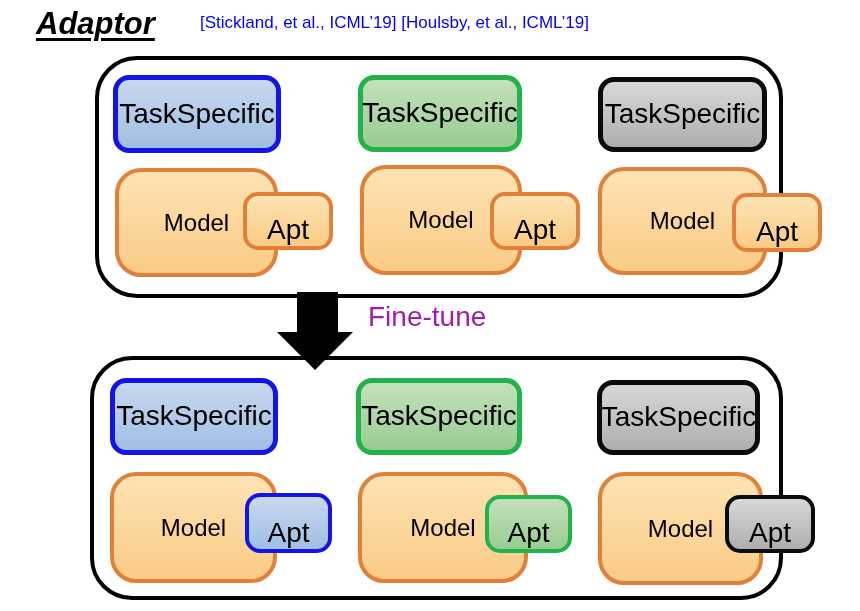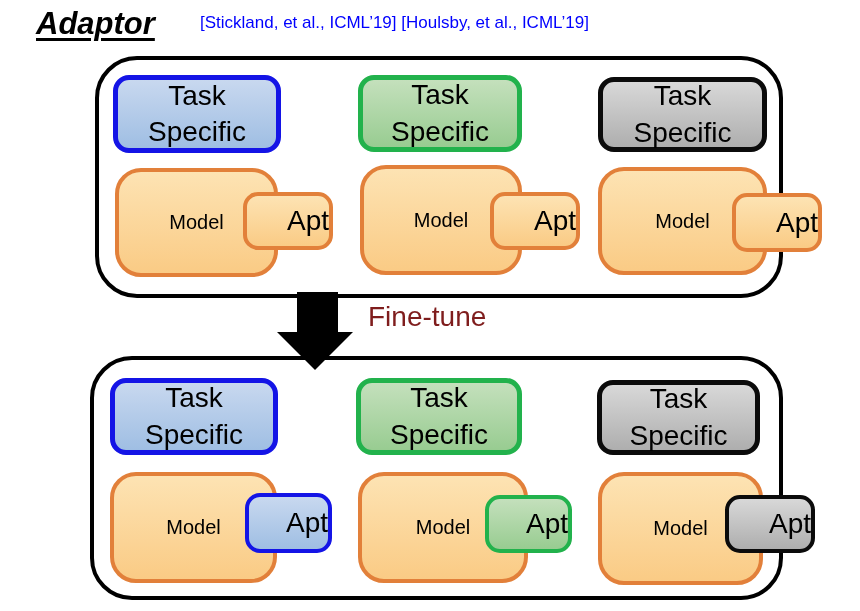--- a/index.html
+++ b/index.html
@@ -19,37 +19,37 @@
     font-size: 17px; font-weight: 400; color: var(--citation-blue);
     letter-spacing: 0px; white-space: nowrap;
   }
 
   .panel {
     position: absolute; border: 4px solid var(--outline-black);
     border-radius: 42px; background: #fff;
   }
 
   .box {
-    position: absolute; display: flex; flex-direction: column;
+    position: absolute; display: flex; flex-direction: row;
     align-items: center; justify-content: center; text-align: center;
   }
   .ts { border-width: 5px; border-style: solid; border-radius: 16px; font-size: 28px; line-height: 1.3; }
-  .model { border-width: 4px; border-style: solid; border-radius: 26px; font-size: 20px; }
+  .model { border-width: 4px; border-style: solid; border-radius: 26px; font-size: 24px; }
   .apt { border-width: 4px; border-style: solid; border-radius: 15px; font-size: 28px; align-items: flex-end; }
 
   .theme-blue   { border-color: var(--blue-border);   background: linear-gradient(180deg, var(--blue-fill-top), var(--blue-fill-bottom)); }
   .theme-green  { border-color: var(--green-border);  background: linear-gradient(180deg, var(--green-fill-top), var(--green-fill-bottom)); }
   .theme-gray   { border-color: var(--gray-border);   background: linear-gradient(180deg, var(--gray-fill-top), var(--gray-fill-bottom)); }
   .theme-orange { border-color: var(--orange-border); background: linear-gradient(180deg, var(--orange-fill-top), var(--orange-fill-bottom)); }
 
   .arrow-shaft { position: absolute; left: 297px; top: 292px; width: 41px; height: 41px; background: var(--outline-black); }
   .arrow-head  { position: absolute; left: 277px; top: 332px; width: 0; height: 0;
                  border-left: 38px solid transparent; border-right: 38px solid transparent;
                  border-top: 38px solid var(--outline-black); }
-  .arrow-label { position: absolute; left: 368px; top: 301px; font-size: 28px; color: #7f1d1d; }
+  .arrow-label { position: absolute; left: 368px; top: 301px; font-size: 28px; color: #a21caf; }
 </style>
 </head>
 <body>
 
 <div class="canvas">
 
   <div class="page-title">Adaptor</div>
   <div class="citations">[Stickland, et al., ICML’19] [Houlsby, et al., ICML’19]</div>
 
   <div class="panel" style="left:95px; top:56px; width:688px; height:242px;"></div>

